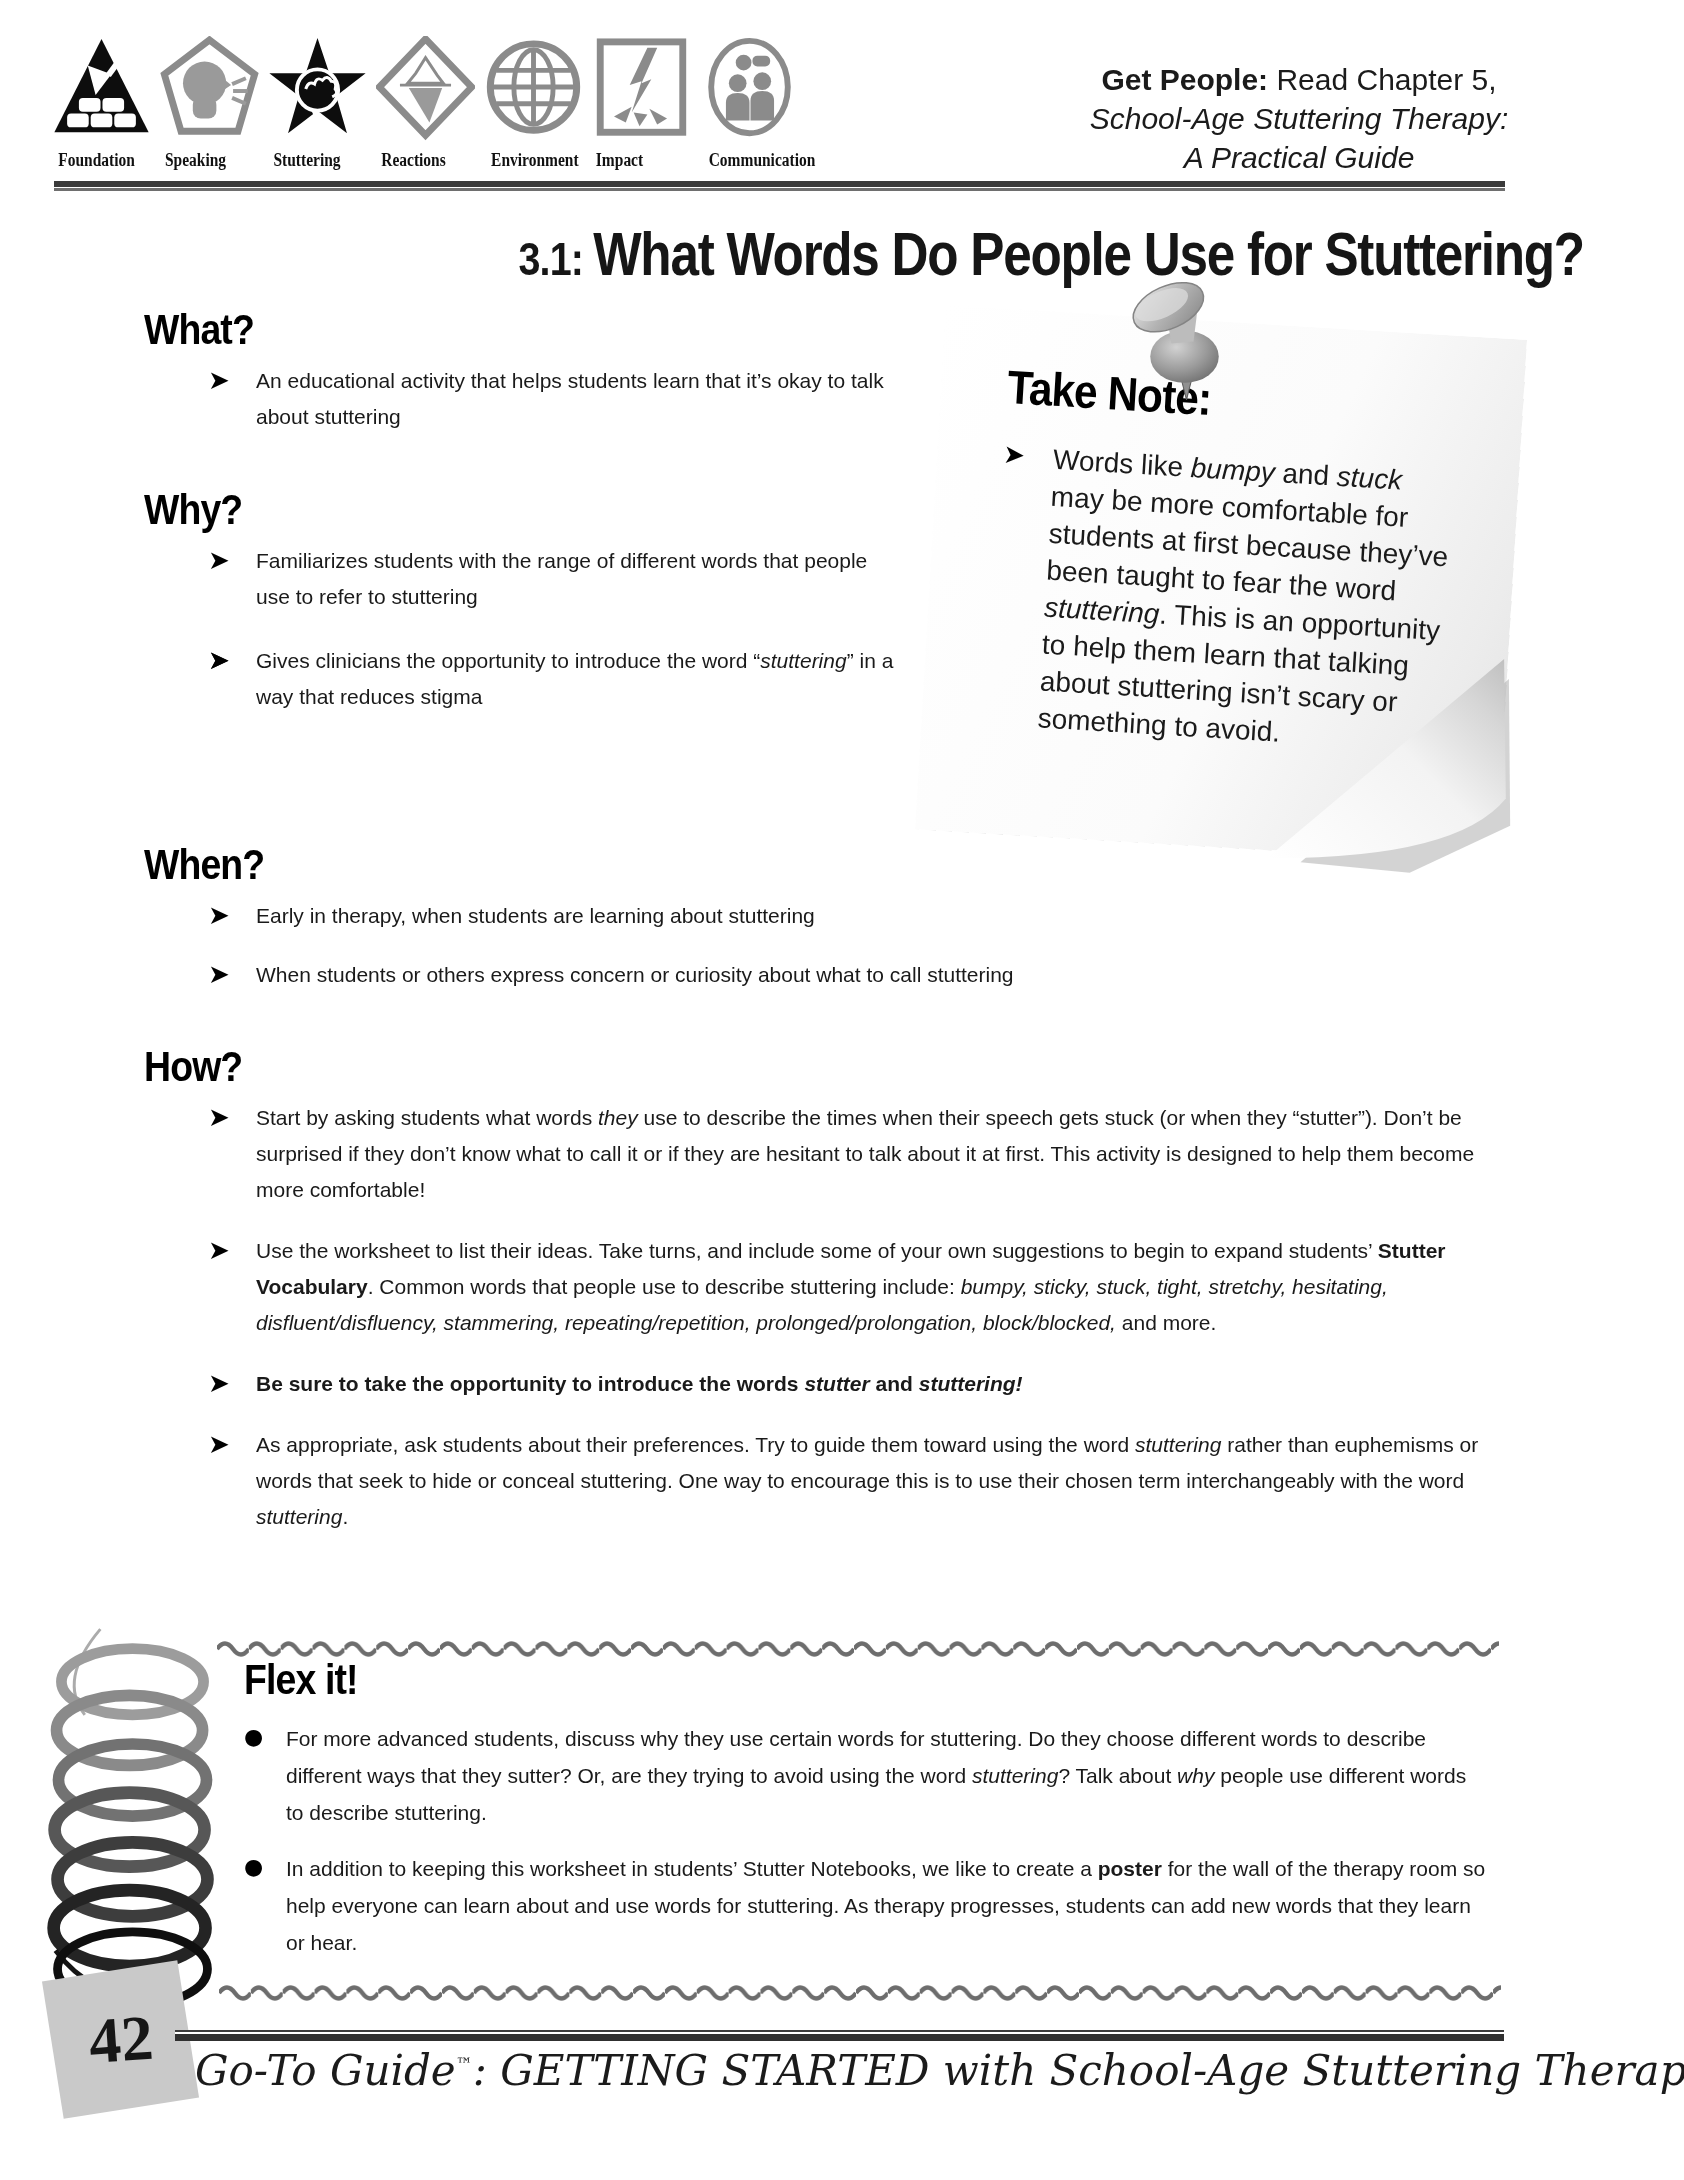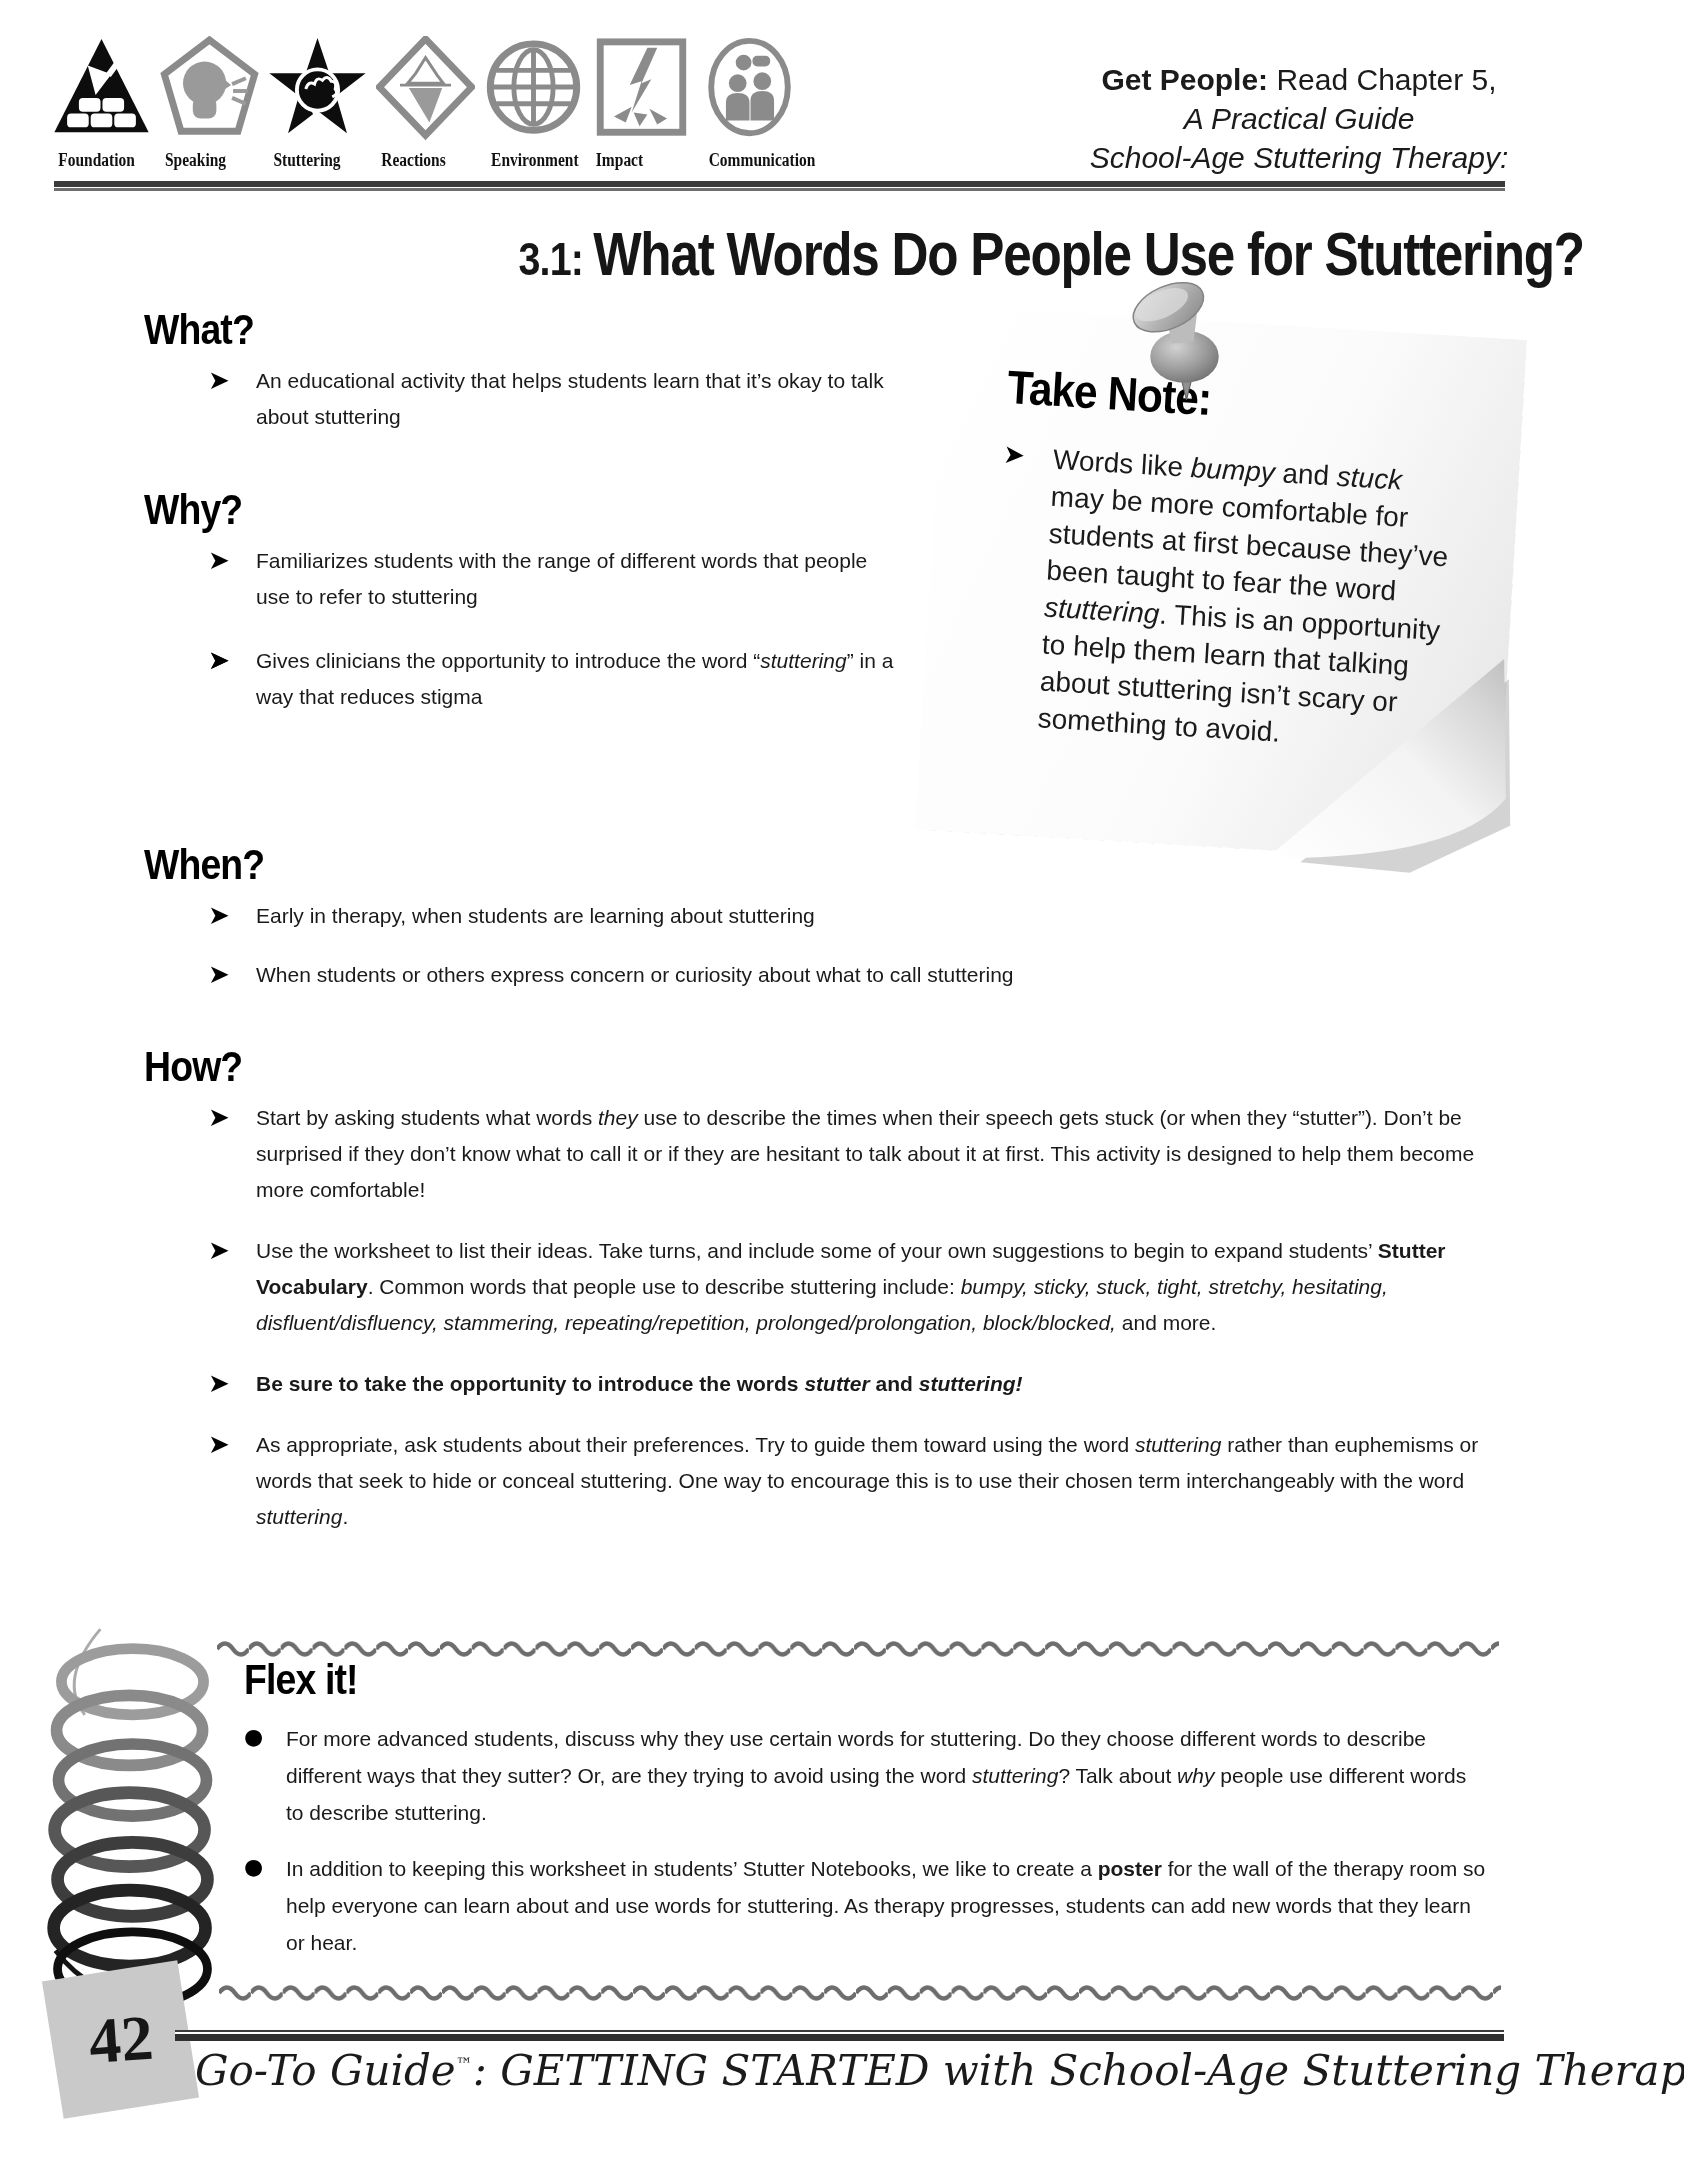--- a/index.html
+++ b/index.html
@@ -213,22 +213,22 @@
       <path d="M51,86 v-20 q0,-10 12,-10 q12,0 12,10 v20 z" fill="#8b8b8b"></path>
       <circle cx="44" cy="27" r="8" fill="#8b8b8b"></circle>
       <rect x="53" y="20" width="18" height="11" rx="5" fill="#8b8b8b"></rect>
     </svg></span>
     <span class="cat-label">Communication</span>
   </div>
 </div>
 
 <div class="abs get-ready">
   <div><span class="gr-b">Get People:</span><span> Read Chapter 5,</span></div>
+  <div class="it">School-Age Stuttering Therapy:</div>
   <div class="it">A Practical Guide</div>
-  <div class="it">School-Age Stuttering Therapy:</div>
 </div>
 
 <div class="abs header-rule"></div>
 
 <div class="abs title">
   <span class="title-inner"><span class="title-num">3.1: </span><span class="title-main">What Words Do People Use for Stuttering?</span></span>
 </div>
 
 <div class="abs" id="sec-what">
   <span class="hx">What?</span>

